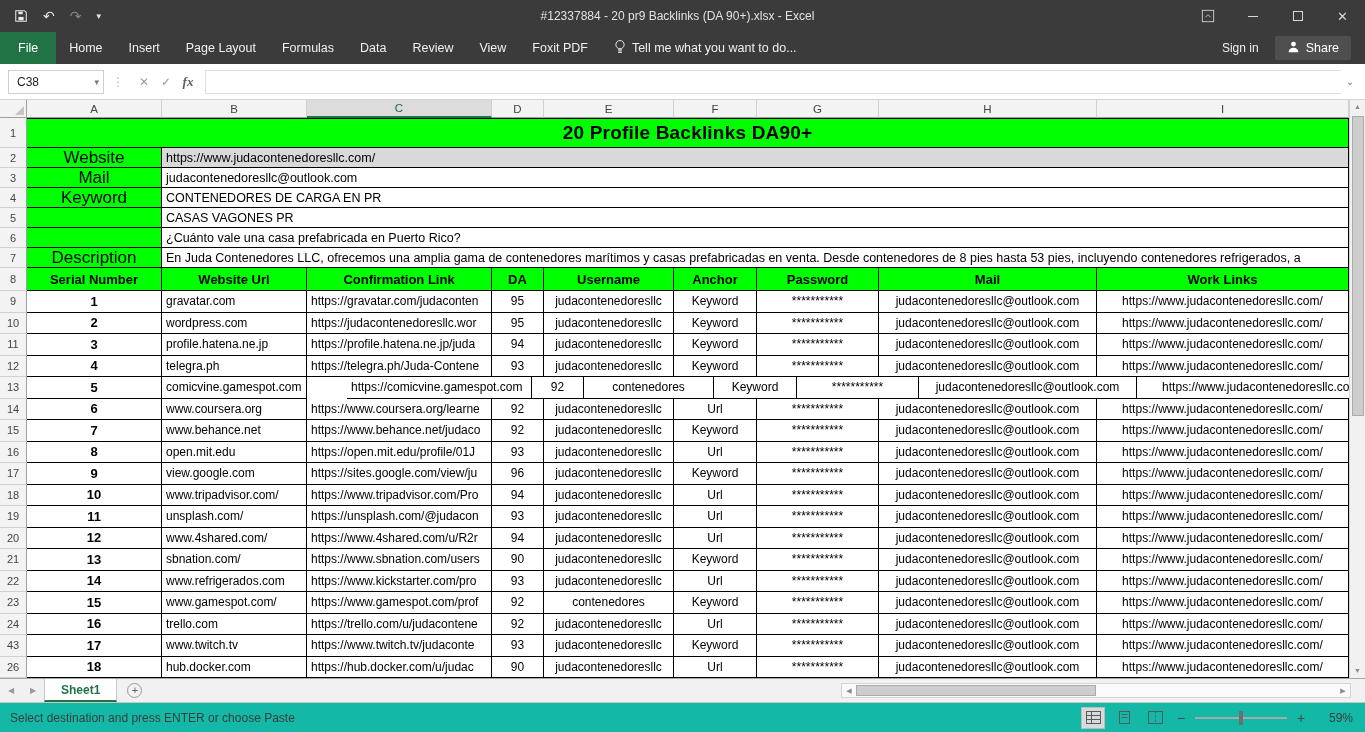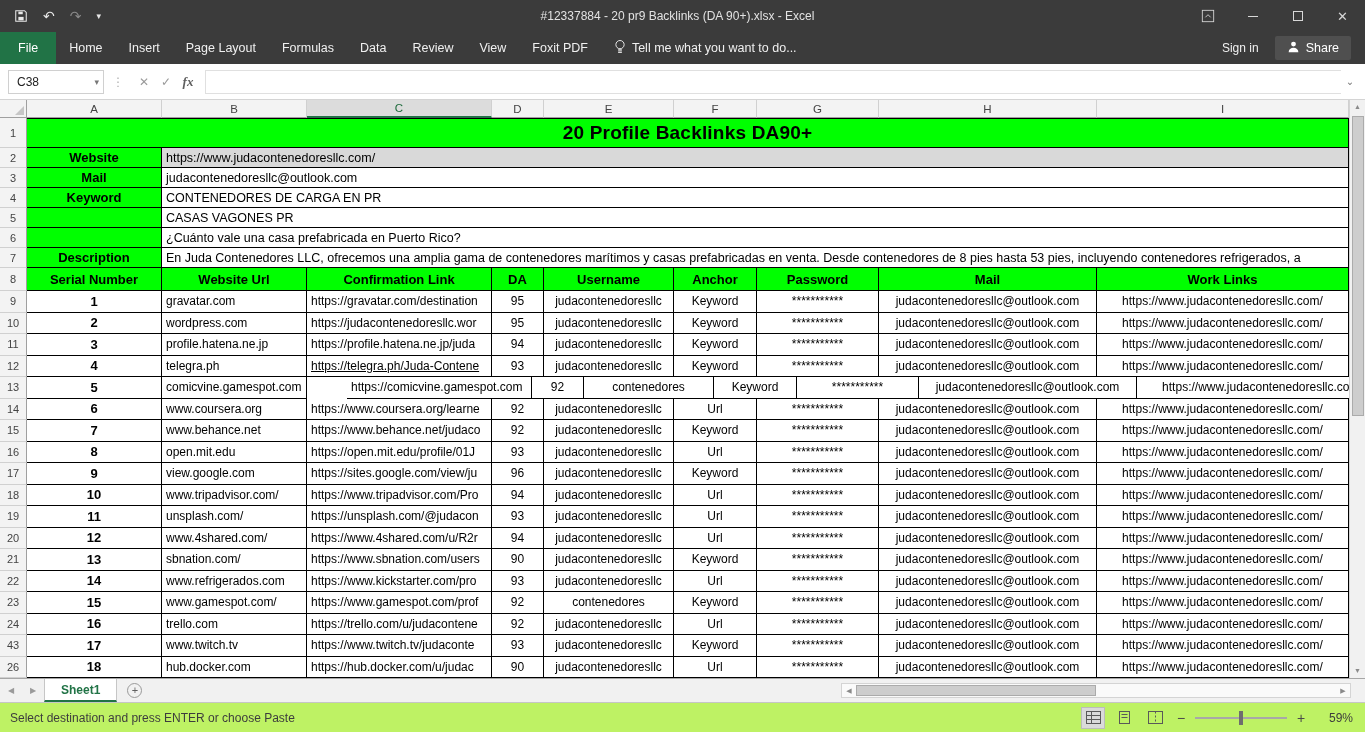--- a/index.html
+++ b/index.html
@@ -46,21 +46,21 @@
   .col-row { display:flex; height:18px; flex:none; }
   .corner { width:27px; height:18px; background:#f3f3f3; border-right:1px solid #9f9f9f; border-bottom:1px solid #9f9f9f; position:relative; flex:none; }
   .corner:after { content:""; position:absolute; right:2px; bottom:2px; border-left:9px solid transparent; border-bottom:9px solid #c6c6c6; }
   .col-h { background:#f3f3f3; border-right:1px solid #d0d0d0; border-bottom:1px solid #9f9f9f; font-size:11.5px; color:#444; display:flex; align-items:center; justify-content:center; flex:none; }
   .col-h.active-col { background:#dcdcdc; border-bottom:2px solid #217346; color:#1e6b3c; }
   .grid-row { display:flex; flex:none; }
   .rownum { width:27px; background:#f3f3f3; border-right:1px solid #9f9f9f; border-bottom:1px solid #d0d0d0; font-size:11px; color:#444; display:flex; align-items:center; justify-content:center; flex:none; }
   .cell { border-right:1px solid #000; border-bottom:1px solid #000; background:#fff; color:#000; font-size:12px; display:flex; align-items:center; overflow:hidden; white-space:nowrap; flex:none; }
   .green { background:var(--green,#00ff00); }
   .title-cell { font-size:19px; font-weight:bold; justify-content:center; border-top:1px solid #000; letter-spacing:0.2px; }
-  .info-label { font-weight:bold; font-size:13px; justify-content:center; }
+  .info-label { font-weight:normal; font-size:17px; justify-content:center; }
   .info-value { padding-left:4px; font-size:12.5px; }
   .info-value.hl { background:#d9d9d9; }
   .hdr { font-weight:bold; font-size:13px; justify-content:center; }
   .serial { font-weight:bold; font-size:13px; justify-content:center; }
   .tleft { padding-left:4px; }
   .tcenter { justify-content:center; }
 
   
   .vscroll { width:16px; background:#f1f1f1; border-left:1px solid #d4d4d4; display:flex; flex-direction:column; align-items:center; flex:none; }
   .scroll-arrow { font-size:7px; color:#8a8a8a; line-height:14px; height:14px; flex:none; }
@@ -72,21 +72,21 @@
   .nav-arrow { width:22px; display:flex; align-items:center; justify-content:center; font-size:8px; color:#9a9a9a; flex:none; }
   .sheet-tab { background:#fff; border-right:1px solid #c6c6c6; border-left:1px solid #c6c6c6; border-bottom:2px solid var(--excel-green,#217346); padding:0 16px; display:flex; align-items:center; flex:none; }
   .sheet-tab span { color:var(--excel-green,#217346); font-weight:bold; font-size:12px; }
   .add-sheet { width:15px; height:15px; border:1px solid #9a9a9a; border-radius:50%; color:#5f5f5f; font-size:11px; line-height:13px; text-align:center; align-self:center; margin-left:10px; flex:none; }
   .hscroll { margin-left:auto; margin-right:14px; align-self:center; width:510px; height:15px; background:#fafafa; border:1px solid #d4d4d4; display:flex; align-items:center; flex:none; }
   .hscroll .scroll-arrow { width:14px; height:100%; display:flex; align-items:center; justify-content:center; }
   .hthumb { width:240px; height:11px; background:#cdcdcd; border:1px solid #ababab; flex:none; }
   .hspacer { flex:1; }
 
   
-  .status-bar { height:30px; background:#bef264; border-top:1px solid #c6c6c6; display:flex; align-items:center; flex:none; }
+  .status-bar { height:30px; background:#14b8a6; border-top:1px solid #c6c6c6; display:flex; align-items:center; flex:none; }
   .status-msg { font-size:12px; color:#3d3d3d; padding-left:10px; white-space:nowrap; }
   .status-right { margin-left:auto; display:flex; align-items:center; gap:7px; padding-right:12px; }
   .view-btn { width:24px; height:22px; display:flex; align-items:center; justify-content:center; }
   .view-btn.active { background:#dadada; border:1px solid #bcbcbc; }
   .zoom-out,.zoom-in { font-size:14px; color:#4a4a4a; width:14px; text-align:center; }
   .zoom-slider { width:92px; height:16px; position:relative; }
   .zoom-track { position:absolute; left:0; right:0; top:7px; height:2px; background:#a8a8a8; }
   .zoom-notch { position:absolute; left:50%; top:3px; width:1px; height:10px; background:#a8a8a8; }
   .zoom-thumb { position:absolute; left:50%; top:1px; width:4px; height:14px; background:#6e6e6e; margin-left:-2px; }
   .zoom-pct { font-size:12px; color:#3d3d3d; width:38px; text-align:right; }
@@ -234,21 +234,21 @@
             <div class="cell green hdr" style="width: 130px;">Username</div>
             <div class="cell green hdr" style="width: 83px;">Anchor</div>
             <div class="cell green hdr" style="width: 122px;">Password</div>
             <div class="cell green hdr" style="width: 218px;">Mail</div>
             <div class="cell green hdr" style="width: 252px;">Work Links</div>
           </div>
           <div class="grid-row" style="height: 21.5px;">
             <div class="rownum">9</div>
             <div class="cell serial" style="width: 135px;">1</div>
             <div class="cell tleft" style="width: 145px;">gravatar.com</div>
-            <div class="cell tleft" style="width: 185px;">https://gravatar.com/destination</div>
+            <div class="cell tleft" style="width: 185px;">https://gravatar.com/judaconten</div>
             <div class="cell tcenter" style="width: 52px;">95</div>
             <div class="cell tcenter" style="width: 130px;">judacontenedoresllc</div>
             <div class="cell tcenter" style="width: 83px;">Keyword</div>
             <div class="cell tcenter" style="width: 122px;">***********</div>
             <div class="cell tcenter" style="width: 218px;">judacontenedoresllc@outlook.com</div>
             <div class="cell tcenter" style="width: 252px;">https://www.judacontenedoresllc.com/</div>
           </div>
           <div class="grid-row" style="height: 21.5px;">
             <div class="rownum">10</div>
             <div class="cell serial" style="width: 135px;">2</div>
@@ -270,21 +270,21 @@
             <div class="cell tcenter" style="width: 130px;">judacontenedoresllc</div>
             <div class="cell tcenter" style="width: 83px;">Keyword</div>
             <div class="cell tcenter" style="width: 122px;">***********</div>
             <div class="cell tcenter" style="width: 218px;">judacontenedoresllc@outlook.com</div>
             <div class="cell tcenter" style="width: 252px;">https://www.judacontenedoresllc.com/</div>
           </div>
           <div class="grid-row" style="height: 21.5px;">
             <div class="rownum">12</div>
             <div class="cell serial" style="width: 135px;">4</div>
             <div class="cell tleft" style="width: 145px;">telegra.ph</div>
-            <div class="cell tleft" style="width: 185px; text-decoration: underline;">https://telegra.ph/Juda-Contene</div>
+            <div class="cell tleft" style="width: 185px;">https://telegra.ph/Juda-Contene</div>
             <div class="cell tcenter" style="width: 52px;">93</div>
             <div class="cell tcenter" style="width: 130px;">judacontenedoresllc</div>
             <div class="cell tcenter" style="width: 83px;">Keyword</div>
             <div class="cell tcenter" style="width: 122px;">***********</div>
             <div class="cell tcenter" style="width: 218px;">judacontenedoresllc@outlook.com</div>
             <div class="cell tcenter" style="width: 252px;">https://www.judacontenedoresllc.com/</div>
           </div>
           <div class="grid-row" style="height: 21.5px;">
             <div class="rownum">13</div>
             <div class="cell serial" style="width: 135px;">5</div>

